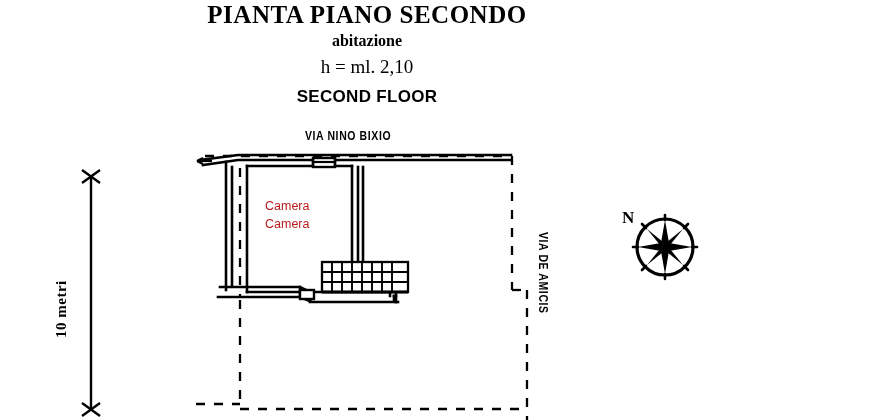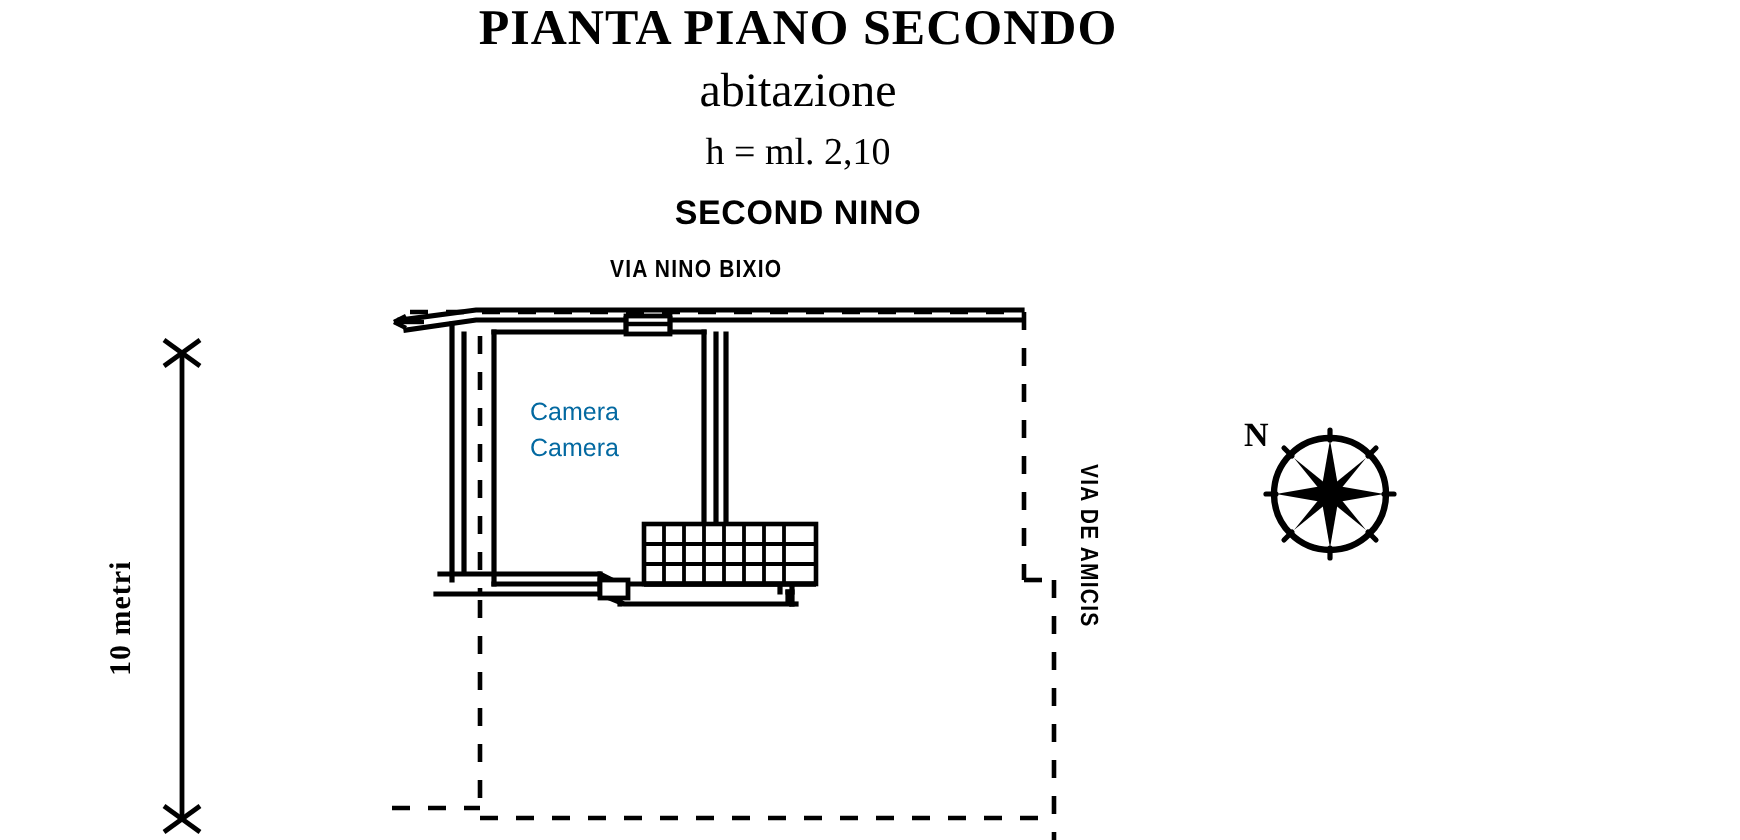--- a/index.html
+++ b/index.html
@@ -16,35 +16,34 @@
     font-family: "Liberation Sans", sans-serif;
   }
 
   
   .title-block {
     position: absolute;
     left: 0;
     top: 0;
     width: 734px;
     text-align: center;
-    padding-left: 32px;
   }
   .title-line-1 {
     font-family: "Liberation Serif", serif;
     font-weight: bold;
     font-size: 25px;
     letter-spacing: 0.5px;
     color: #000;
     line-height: 1.05;
     margin-top: 2px;
   }
   .title-line-2 {
     font-family: "Liberation Serif", serif;
-    font-weight: normal;
-    font-size: 24px;
+    font-weight: bold;
+    font-size: 16px;
     color: #000;
     line-height: 1.25;
     margin-top: 3px;
   }
   .title-line-3 {
     font-family: "Liberation Serif", serif;
     font-weight: normal;
     font-size: 19px;
     color: #000;
     line-height: 1.25;
@@ -103,21 +102,21 @@
     letter-spacing: 0.5px;
   }
 
   
   .room-label {
     position: absolute;
     left: 265px;
     top: 197px;
     font-family: "Liberation Sans", sans-serif;
     font-size: 12.5px;
-    color: #0369a1;
+    color: #b91c1c;
     line-height: 1.45;
     white-space: nowrap;
   }
 
   
   .compass-wrap {
     position: absolute;
     left: 620px;
     top: 202px;
     width: 86px;
@@ -142,21 +141,21 @@
 </style>
 </head>
 <body>
 
 <div id="page">
 
   <div class="title-block">
     <div class="title-line-1">PIANTA PIANO SECONDO</div>
     <div class="title-line-2">abitazione</div>
     <div class="title-line-3">h = ml. 2,10</div>
-    <div class="title-line-4">SECOND NINO</div>
+    <div class="title-line-4">SECOND FLOOR</div>
   </div>
 
   <div class="street-top">VIA NINO BIXIO</div>
   <div class="street-right">VIA DE AMICIS</div>
 
   <div class="scale-label">10 metri</div>
 
   <svg class="plan-svg" width="870" height="420" viewBox="0 0 870 420">
 
     <g>

